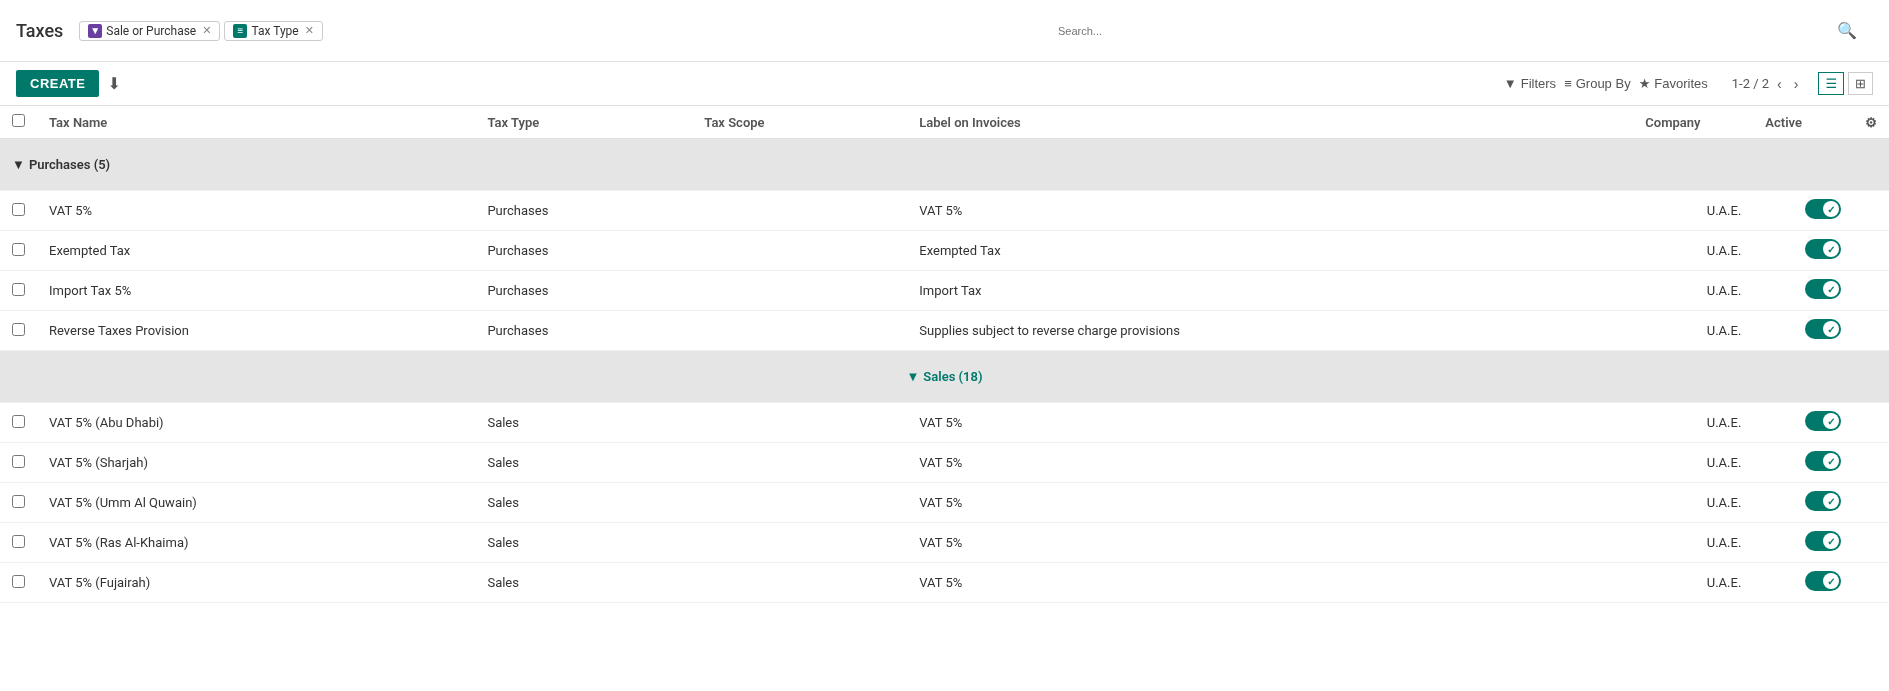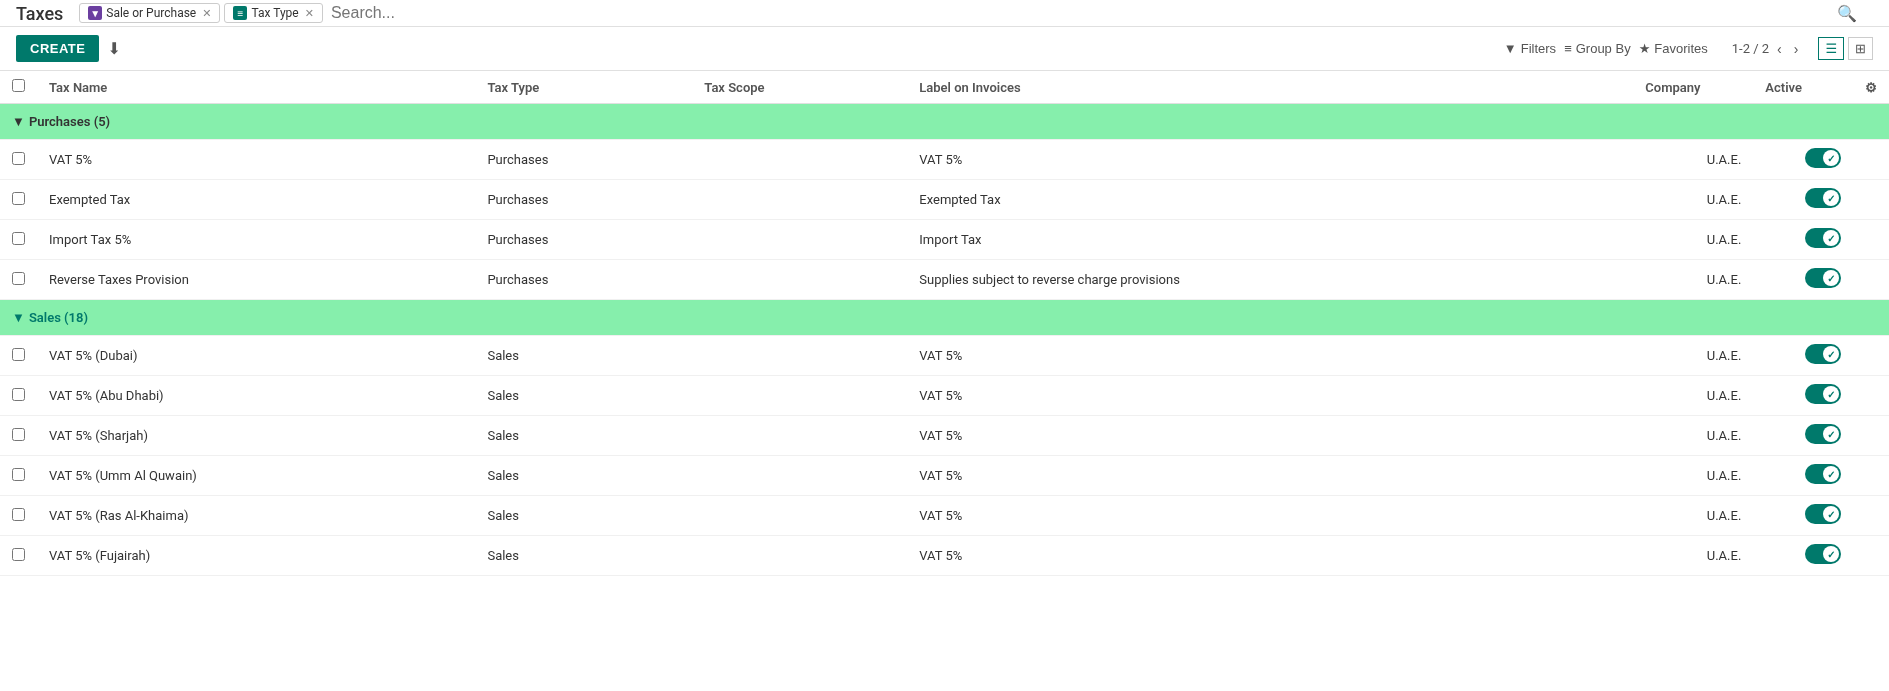--- a/index.html
+++ b/index.html
@@ -1,21 +1,21 @@
 <!DOCTYPE html>
 <html><head>
   <meta charset="utf-8">
   <style>
     * { box-sizing: border-box; margin: 0; padding: 0; }
     body { font-family: -apple-system, BlinkMacSystemFont, 'Segoe UI', Roboto, sans-serif; font-size: 14px; color: #333; background: #fff; }
     
     .header-bar {
       display: flex;
       align-items: center;
-      padding: 0 16px;
+      padding: 20px 16px;
       border-bottom: 1px solid #e0e0e0;
     }
     .page-title {
       font-size: 18px;
       font-weight: 500;
       color: #333;
       margin-right: auto;
     }
     .toolbar {
       display: flex;
@@ -77,24 +77,25 @@
     .filter-tag-icon.teal { background: #00796B; }
     .filter-tag-close {
       cursor: pointer;
       color: #888;
       font-size: 11px;
       margin-left: 2px;
     }
     .search-input {
       border: none;
       outline: none;
-      font-size: 16px;
+      font-size: 11px;
       padding: 4px 8px;
       flex: 1;
       min-width: 120px;
+      text-align: center;
     }
     .search-icon-btn {
       background: none;
       border: none;
       cursor: pointer;
       color: #888;
       font-size: 16px;
     }
     .action-btn {
       display: flex;
@@ -151,25 +152,25 @@
       border-bottom: 1px solid #e0e0e0;
       background: #fff;
     }
     .list-table td {
       padding: 8px 12px;
       font-size: 13px;
       color: #333;
       border-bottom: 1px solid #f0f0f0;
     }
     .group-header td {
-      background: #86efac;
+      background: #e5e5e5;
       font-weight: 600;
       font-size: 13px;
       color: #333;
-      padding: 10px 12px;
+      padding: 18px 12px;
       margin-top: 24px;
     }
     .checkbox-col { width: 30px; }
     .col-company { width: 120px; text-align: right; padding-right: 16px; }
     .col-active { width: 100px; text-align: right; padding-right: 16px; }
     .col-adjust { width: 30px; }
   </style>
 </head>
 <body>
 
@@ -291,35 +292,21 @@
         <td>Supplies subject to reverse charge provisions</td>
         <td class="col-company" style="text-align: right;">U.A.E.</td>
         <td class="col-active" style="text-align: right;"><div style="display:inline-flex;align-items:center;justify-content:center;width:36px;height:20px;background:#00796B;border-radius:10px;position:relative;cursor:pointer;">
         <div style="width:16px;height:16px;background:#fff;border-radius:50%;position:absolute;right:2px;display:flex;align-items:center;justify-content:center;">
           <span style="font-size:10px;color:#00796B;font-weight:bold;">✓</span>
         </div>
       </div></td>
         <td class="col-adjust"></td>
       </tr>
       <tr class="group-header">
-        <td colspan="8" style="color: rgb(0, 121, 107);"><span style="margin-right:4px;">▼</span>Sales (18)</td>
-      </tr>
-      <tr>
-        <td class="checkbox-col"><input type="checkbox" style=""></td>
-        <td>VAT 5% (Dubai)</td>
-        <td>Sales</td>
-        <td></td>
-        <td>VAT 5%</td>
-        <td class="col-company" style="text-align: right;">U.A.E.</td>
-        <td class="col-active" style="text-align: right;"><div style="display:inline-flex;align-items:center;justify-content:center;width:36px;height:20px;background:#00796B;border-radius:10px;position:relative;cursor:pointer;">
-        <div style="width:16px;height:16px;background:#fff;border-radius:50%;position:absolute;right:2px;display:flex;align-items:center;justify-content:center;">
-          <span style="font-size:10px;color:#00796B;font-weight:bold;">✓</span>
-        </div>
-      </div></td>
-        <td class="col-adjust"></td>
+        <td colspan="8" style="color: rgb(0, 121, 107); text-align: center;"><span style="margin-right:4px;">▼</span>Sales (18)</td>
       </tr>
       <tr>
         <td class="checkbox-col"><input type="checkbox" style=""></td>
         <td>VAT 5% (Abu Dhabi)</td>
         <td>Sales</td>
         <td></td>
         <td>VAT 5%</td>
         <td class="col-company" style="text-align: right;">U.A.E.</td>
         <td class="col-active" style="text-align: right;"><div style="display:inline-flex;align-items:center;justify-content:center;width:36px;height:20px;background:#00796B;border-radius:10px;position:relative;cursor:pointer;">
         <div style="width:16px;height:16px;background:#fff;border-radius:50%;position:absolute;right:2px;display:flex;align-items:center;justify-content:center;">

